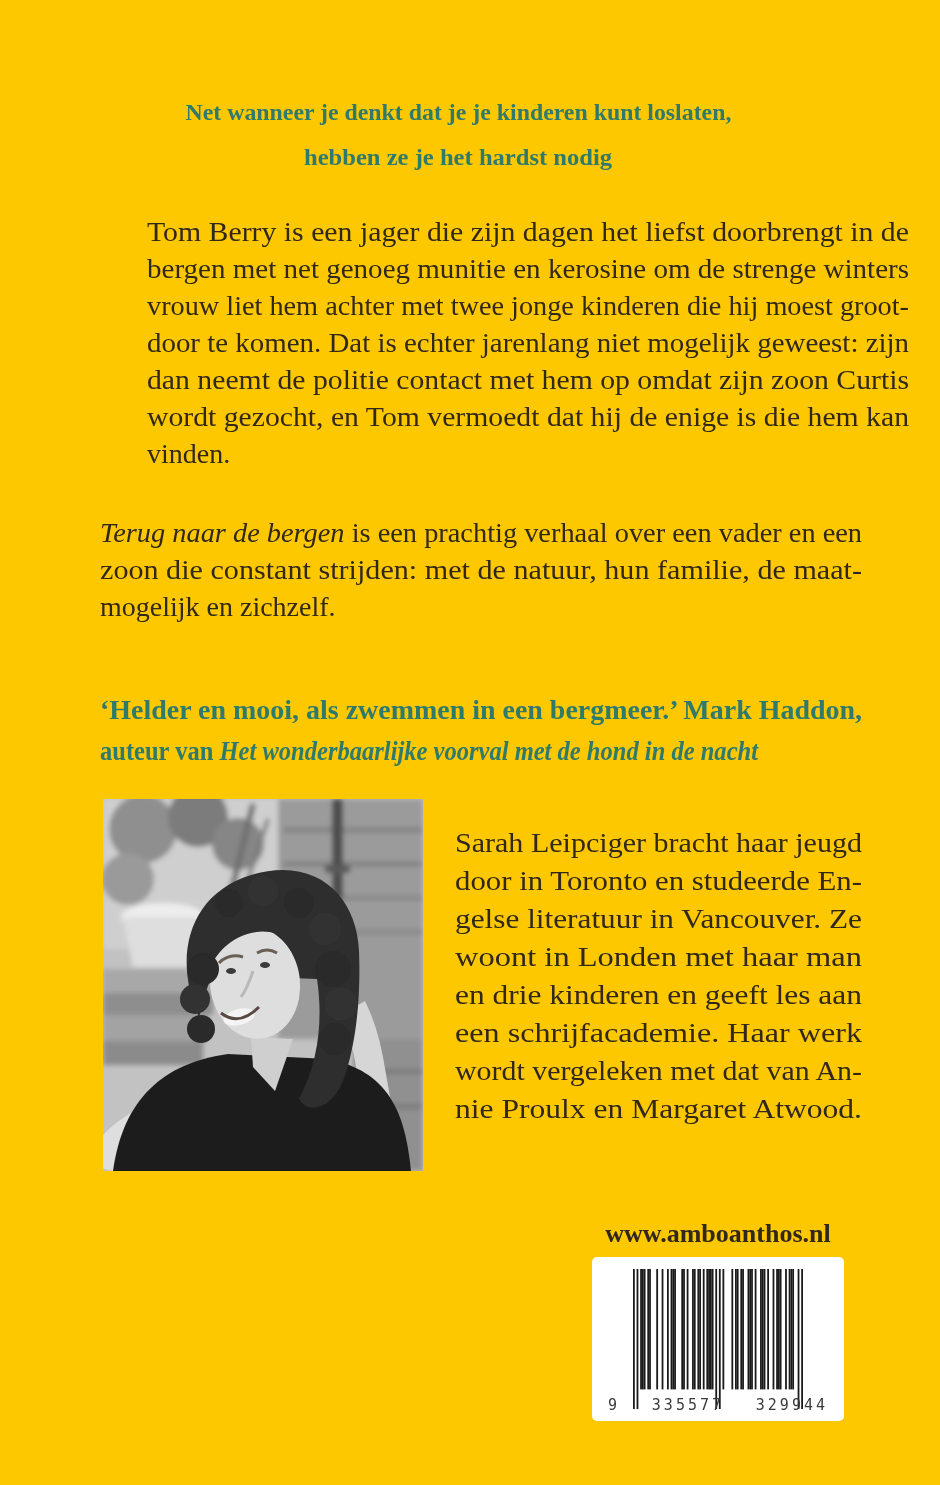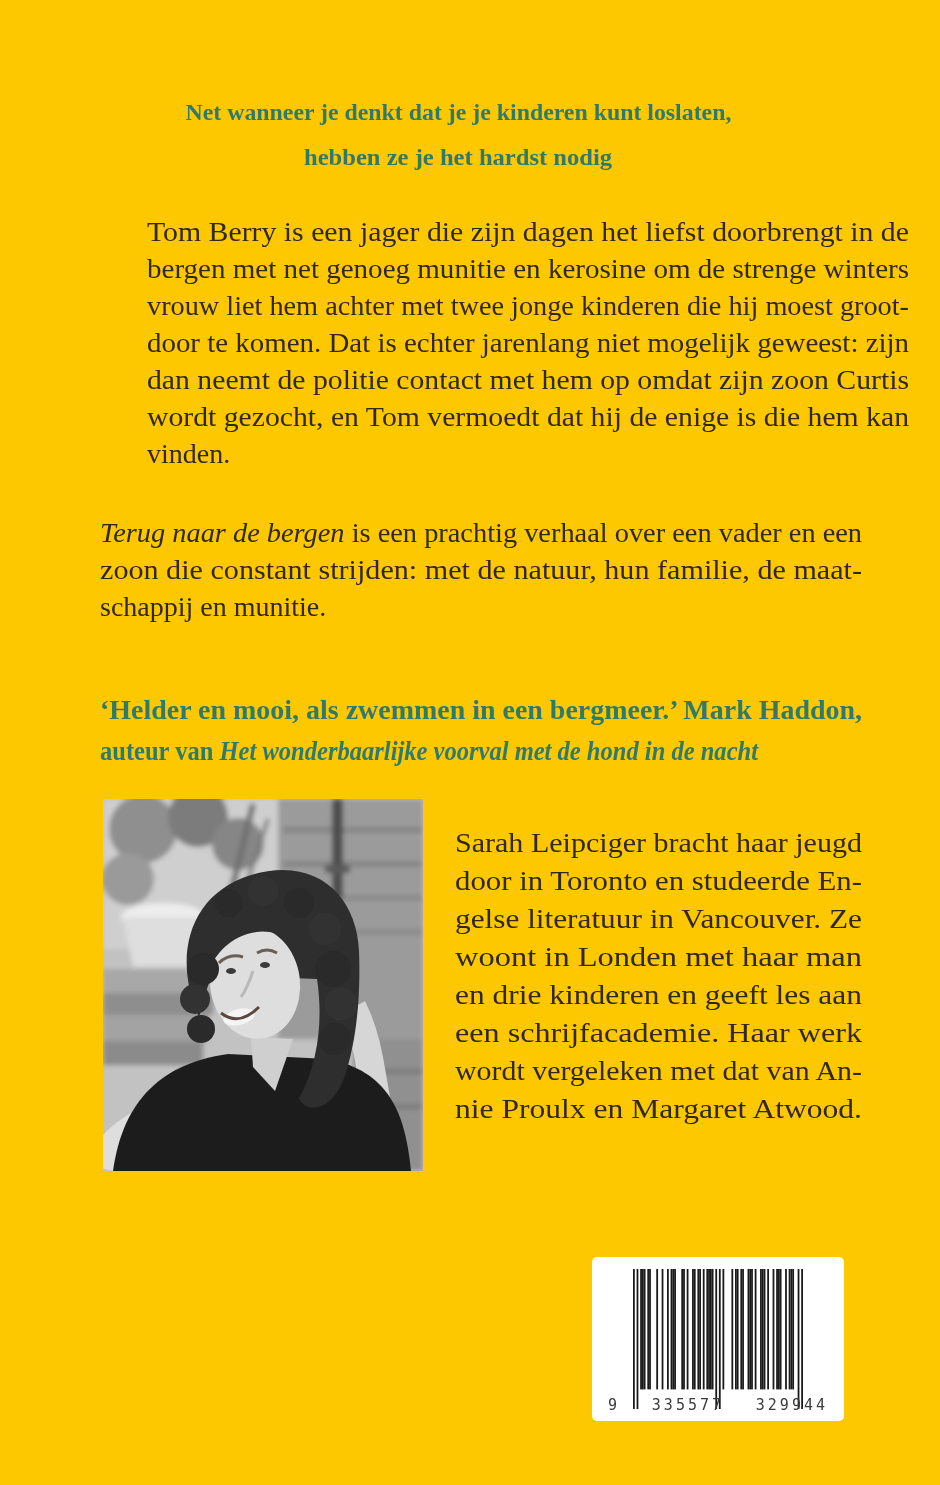--- a/index.html
+++ b/index.html
@@ -74,21 +74,21 @@
     <div class="line"><span class="fit" style="transform: scaleX(1.0093);">vrouw liet hem achter met twee jonge kinderen die hij moest groot-</span></div>
     <div class="line"><span class="fit" style="transform: scaleX(1.0327);">door te komen. Dat is echter jarenlang niet mogelijk geweest: zijn</span></div>
     <div class="line"><span class="fit" style="transform: scaleX(1.0617);">dan neemt de politie contact met hem op omdat zijn zoon Curtis</span></div>
     <div class="line"><span class="fit" style="transform: scaleX(1.0608);">wordt gezocht, en Tom vermoedt dat hij de enige is die hem kan</span></div>
     <div class="line"><span>vinden.</span></div>
   </div>
 
   <div class="about">
     <div class="line"><span class="fit" style="transform: scaleX(1.0132);"><i>Terug naar de bergen</i><span> is een prachtig verhaal over een vader en een</span></span></div>
     <div class="line"><span class="fit" style="transform: scaleX(1.0763);">zoon die constant strijden: met de natuur, hun familie, de maat-</span></div>
-    <div class="line"><span>schappij en munitie.</span></div>
+    <div class="line"><span>mogelijk en zichzelf.</span></div>
   </div>
 
   <div class="quote">
     <div class="line"><span class="fit" style="transform: scaleX(1.0355);">‘Helder en mooi, als zwemmen in een bergmeer.’ Mark Haddon,</span></div>
     <div class="line"><span class="fit" style="transform: scaleX(0.9088);"><span>auteur van </span><i>Het wonderbaarlijke voorval met de hond in de nacht</i></span></div>
   </div>
 
   <div class="photo">
     <svg viewBox="0 0 320 372" preserveAspectRatio="none" aria-hidden="true">
       <defs>
@@ -158,20 +158,21 @@
     <div class="line"><span class="fit" style="transform: scaleX(1.0728);">Sarah Leipciger bracht haar jeugd</span></div>
     <div class="line"><span class="fit" style="transform: scaleX(1.1);">door in Toronto en studeerde En-</span></div>
     <div class="line"><span class="fit" style="transform: scaleX(1.1177);">gelse literatuur in Vancouver. Ze</span></div>
     <div class="line"><span class="fit" style="transform: scaleX(1.1606);">woont in Londen met haar man</span></div>
     <div class="line"><span class="fit" style="transform: scaleX(1.1235);">en drie kinderen en geeft les aan</span></div>
     <div class="line"><span class="fit" style="transform: scaleX(1.1482);">een schrijfacademie. Haar werk</span></div>
     <div class="line"><span class="fit" style="transform: scaleX(1.0675);">wordt vergeleken met dat van An-</span></div>
     <div class="line"><span class="fit" style="transform: scaleX(1.1271);">nie Proulx en Margaret Atwood.</span></div>
   </div>
 
+  <div class="site">www.amboanthos.nl</div>
 
   <div class="barcode-box">
     <svg viewBox="0 0 95 100" width="170" height="140" preserveAspectRatio="none" aria-hidden="true">
         <rect x="0" y="0" width="1" height="100"></rect>
         <rect x="2" y="0" width="1" height="100"></rect>
         <rect x="4" y="0" width="1" height="86"></rect>
         <rect x="5" y="0" width="1" height="86"></rect>
         <rect x="6" y="0" width="1" height="86"></rect>
         <rect x="8" y="0" width="1" height="86"></rect>
         <rect x="9" y="0" width="1" height="86"></rect>

